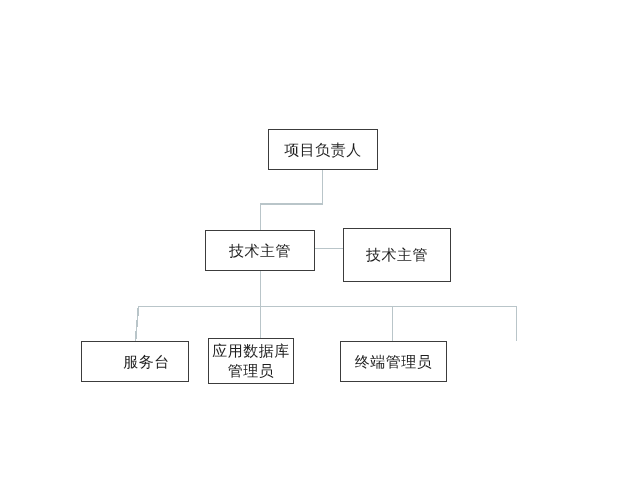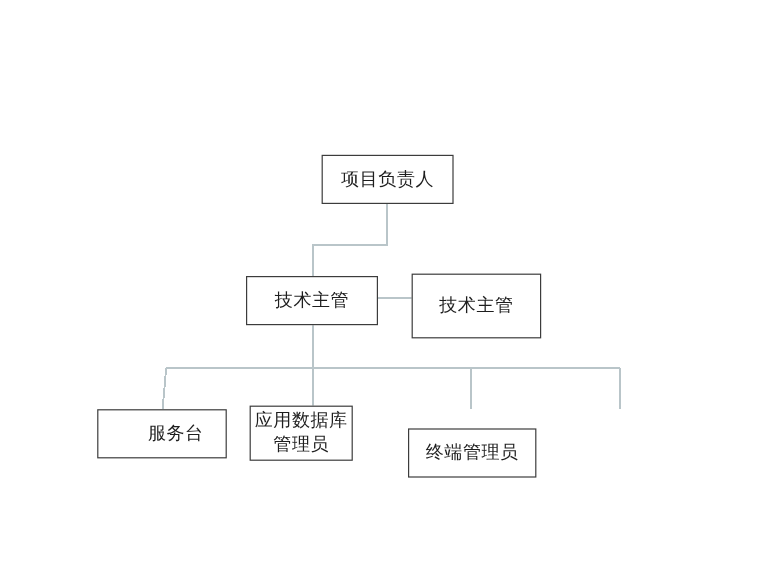--- a/index.html
+++ b/index.html
@@ -48,21 +48,21 @@
     white-space: pre-line;
   }
   
   #node-root      { left: 268px; top: 104px; width: 110px; height: 41px; }
   
   #node-pm        { left: 205px; top: 205px; width: 110px; height: 41px; }
   #node-tech      { left: 343px; top: 203px; width: 108px; height: 54px; }
   
   #node-servicedesk { left: 81px;  top: 316px; width: 108px; height: 41px; padding-left: 23px; }
   #node-appdba      { left: 208px; top: 313px; width: 86px; height: 46px; }
-  #node-terminal    { left: 340px; top: 332px; width: 107px; height: 41px; }
+  #node-terminal    { left: 340px; top: 316px; width: 107px; height: 41px; }
   #node-network     { left: 463px; top: 316px; width: 107px; height: 41px; }
 </style>
 </head>
 <body>
 
 <div id="chart-canvas">
 
   <svg id="connector-layer" viewBox="0 0 640 480" width="640" height="480" xmlns="http://www.w3.org/2000/svg">
     <g fill="none" stroke="#b9c5c9" stroke-width="1.6" shape-rendering="crispEdges">
 

